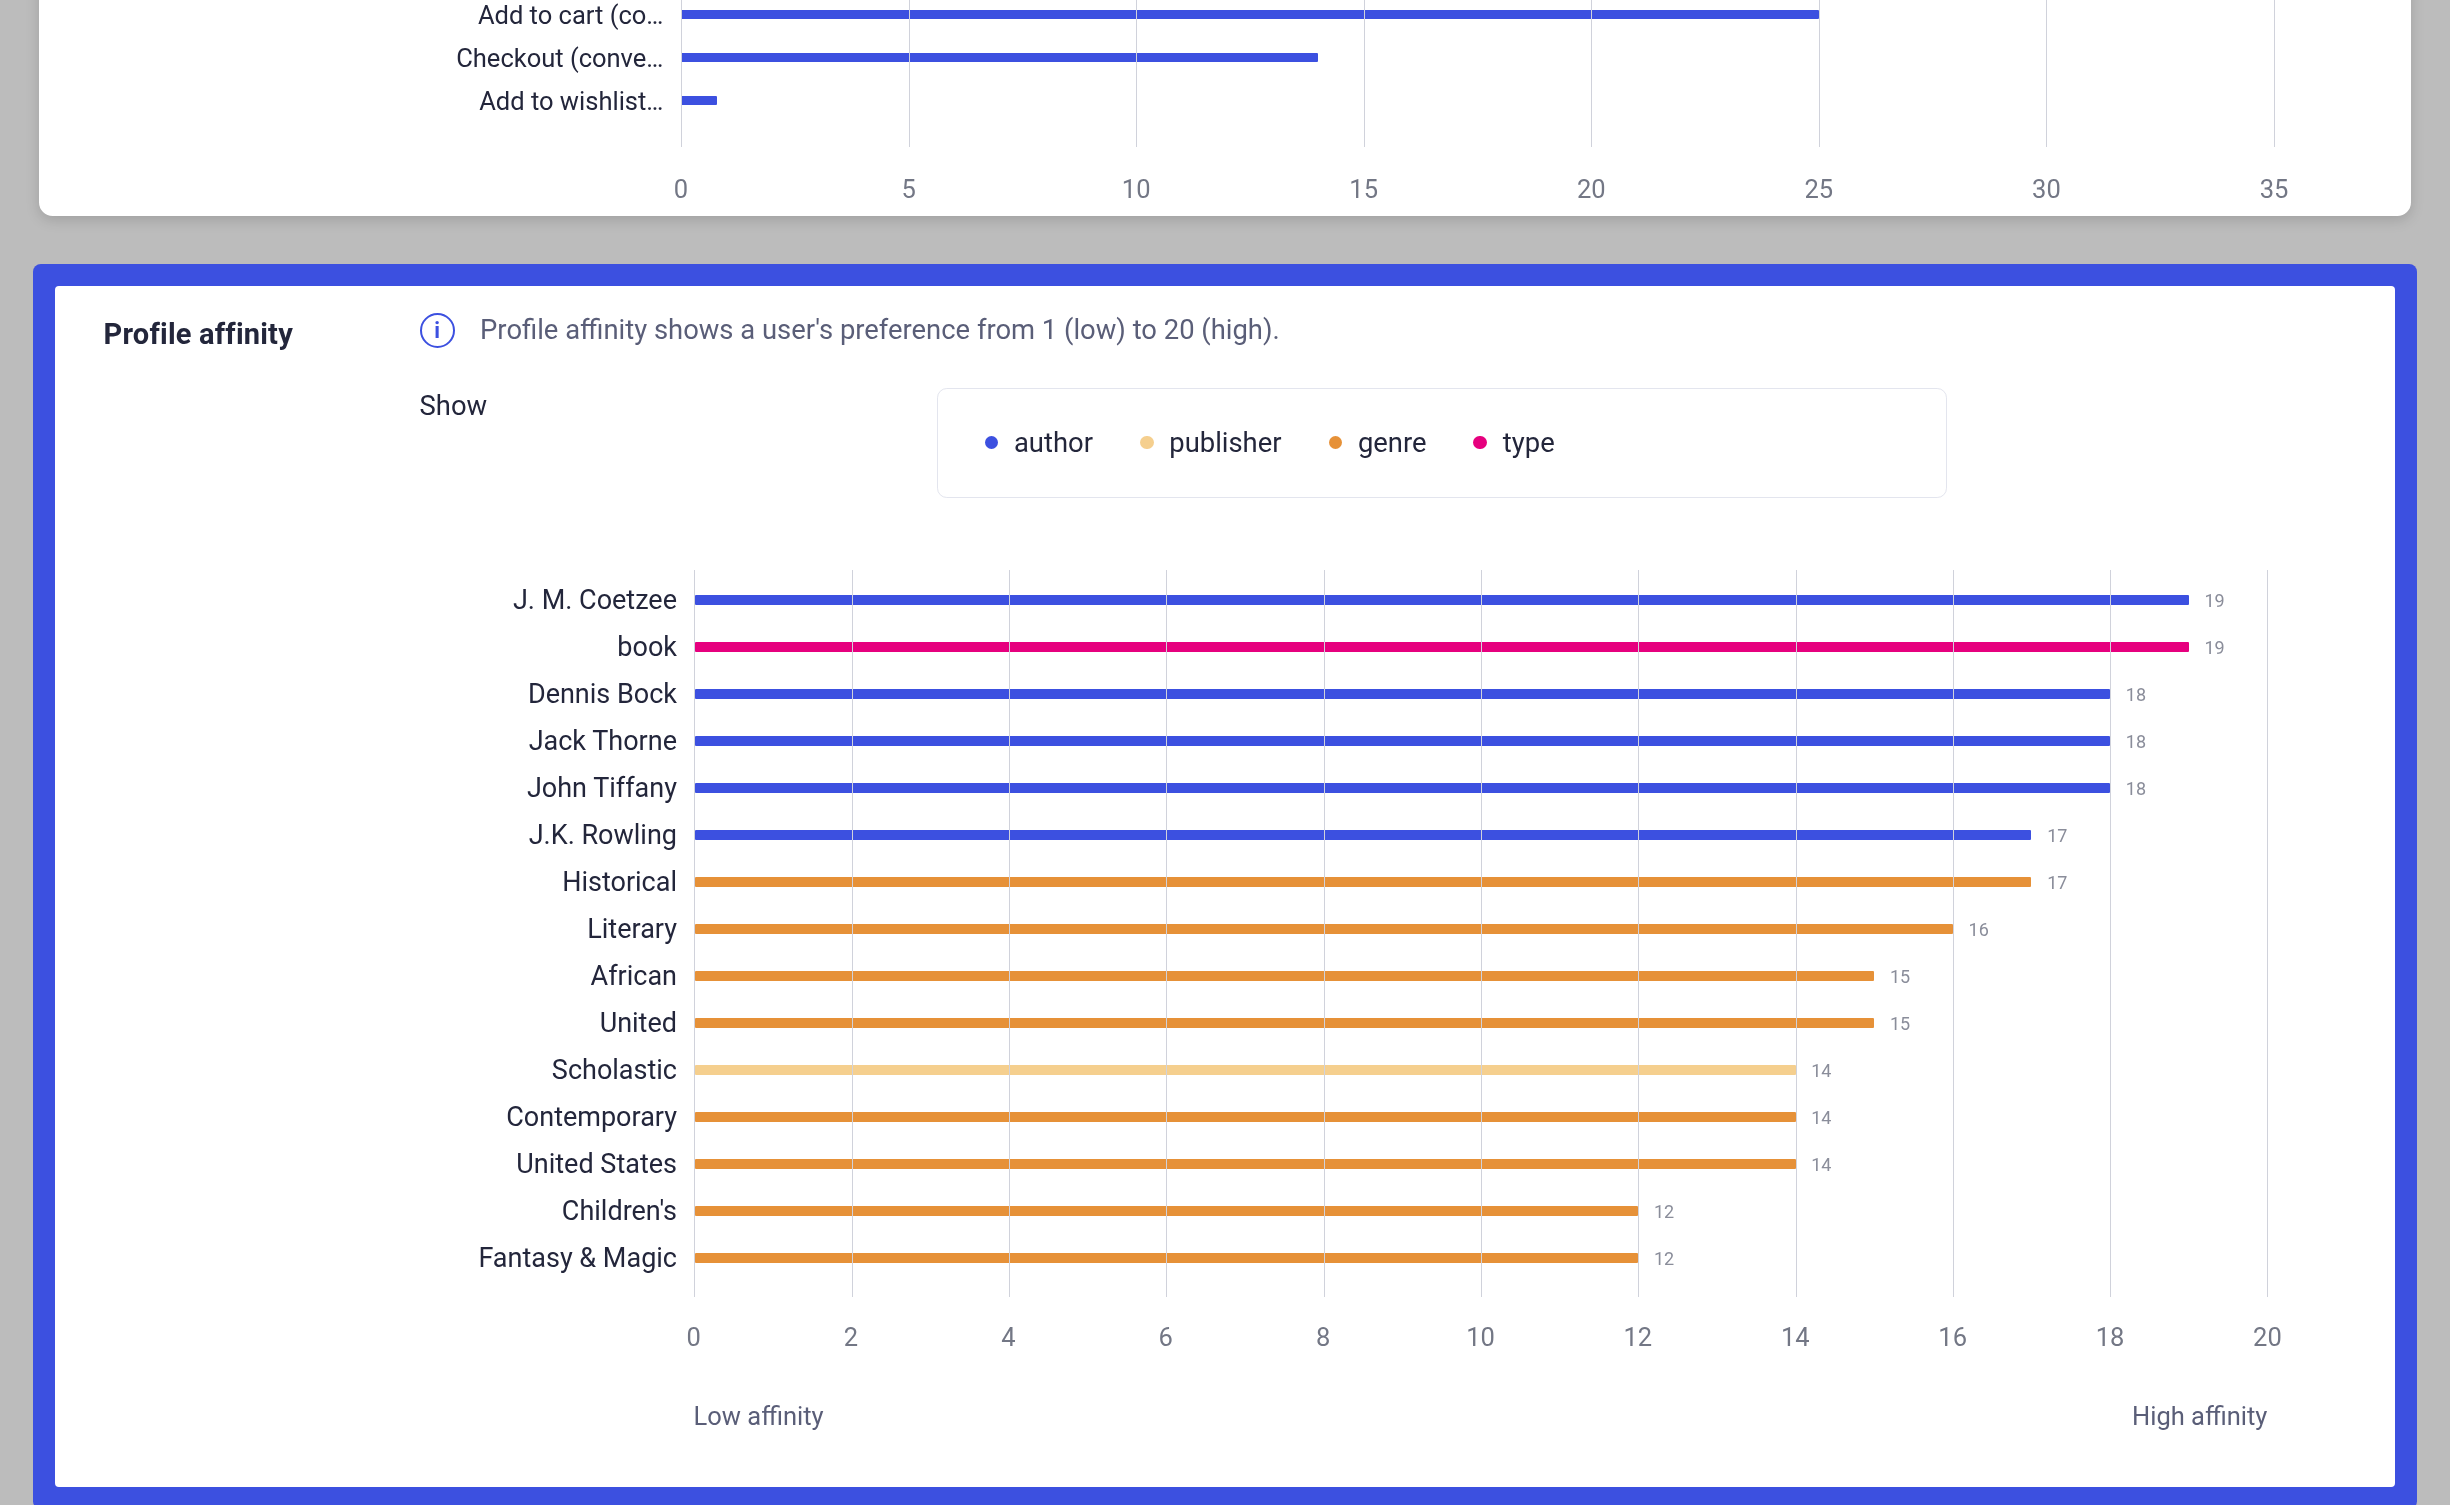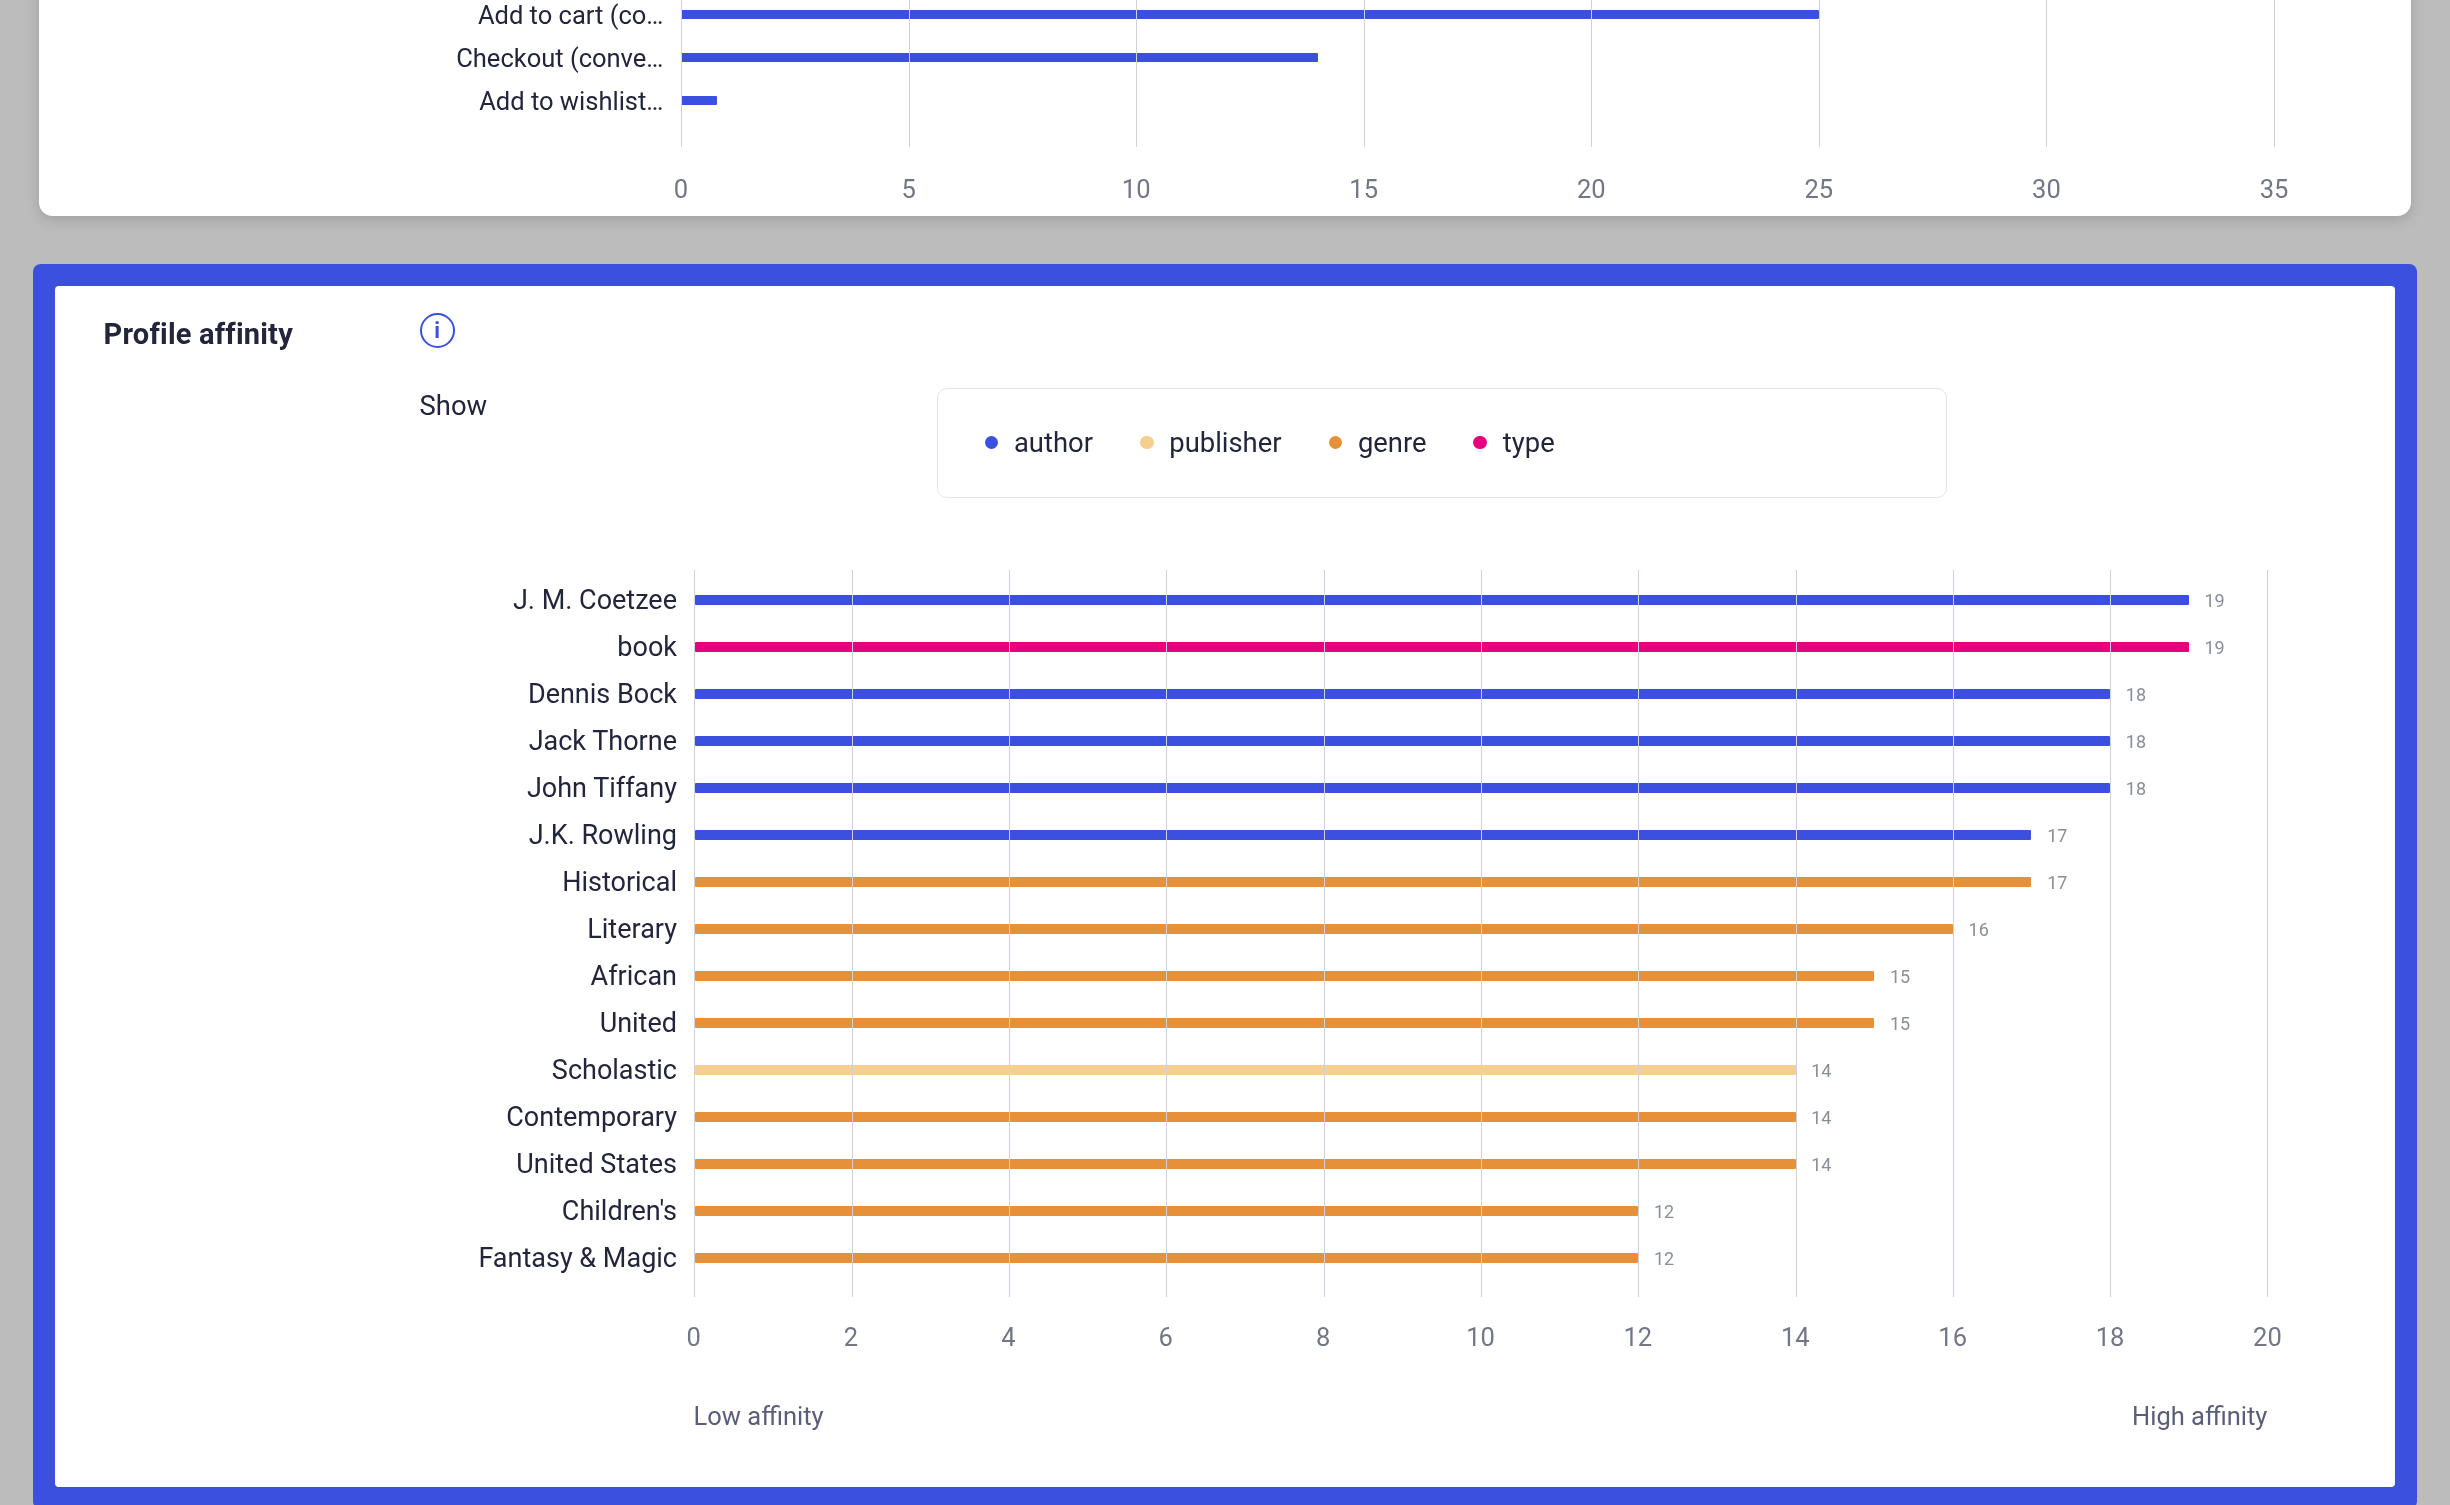--- a/index.html
+++ b/index.html
@@ -194,20 +194,21 @@
     </div>
 </div>
 
 <div class="frame">
   <div class="panel">
 
     <div class="section-title">Profile affinity</div>
 
     <div class="info-row">
       <span class="info-icon">i</span>
+      <span>Profile affinity shows a user's preference from 1 (low) to 20 (high).</span>
     </div>
 
     <div class="show-label">Show</div>
 
 
     <div class="legend">
       <div class="legend-item">
         <span class="dot" style="background:var(--author)"></span>
         <span>author</span>
       </div>

